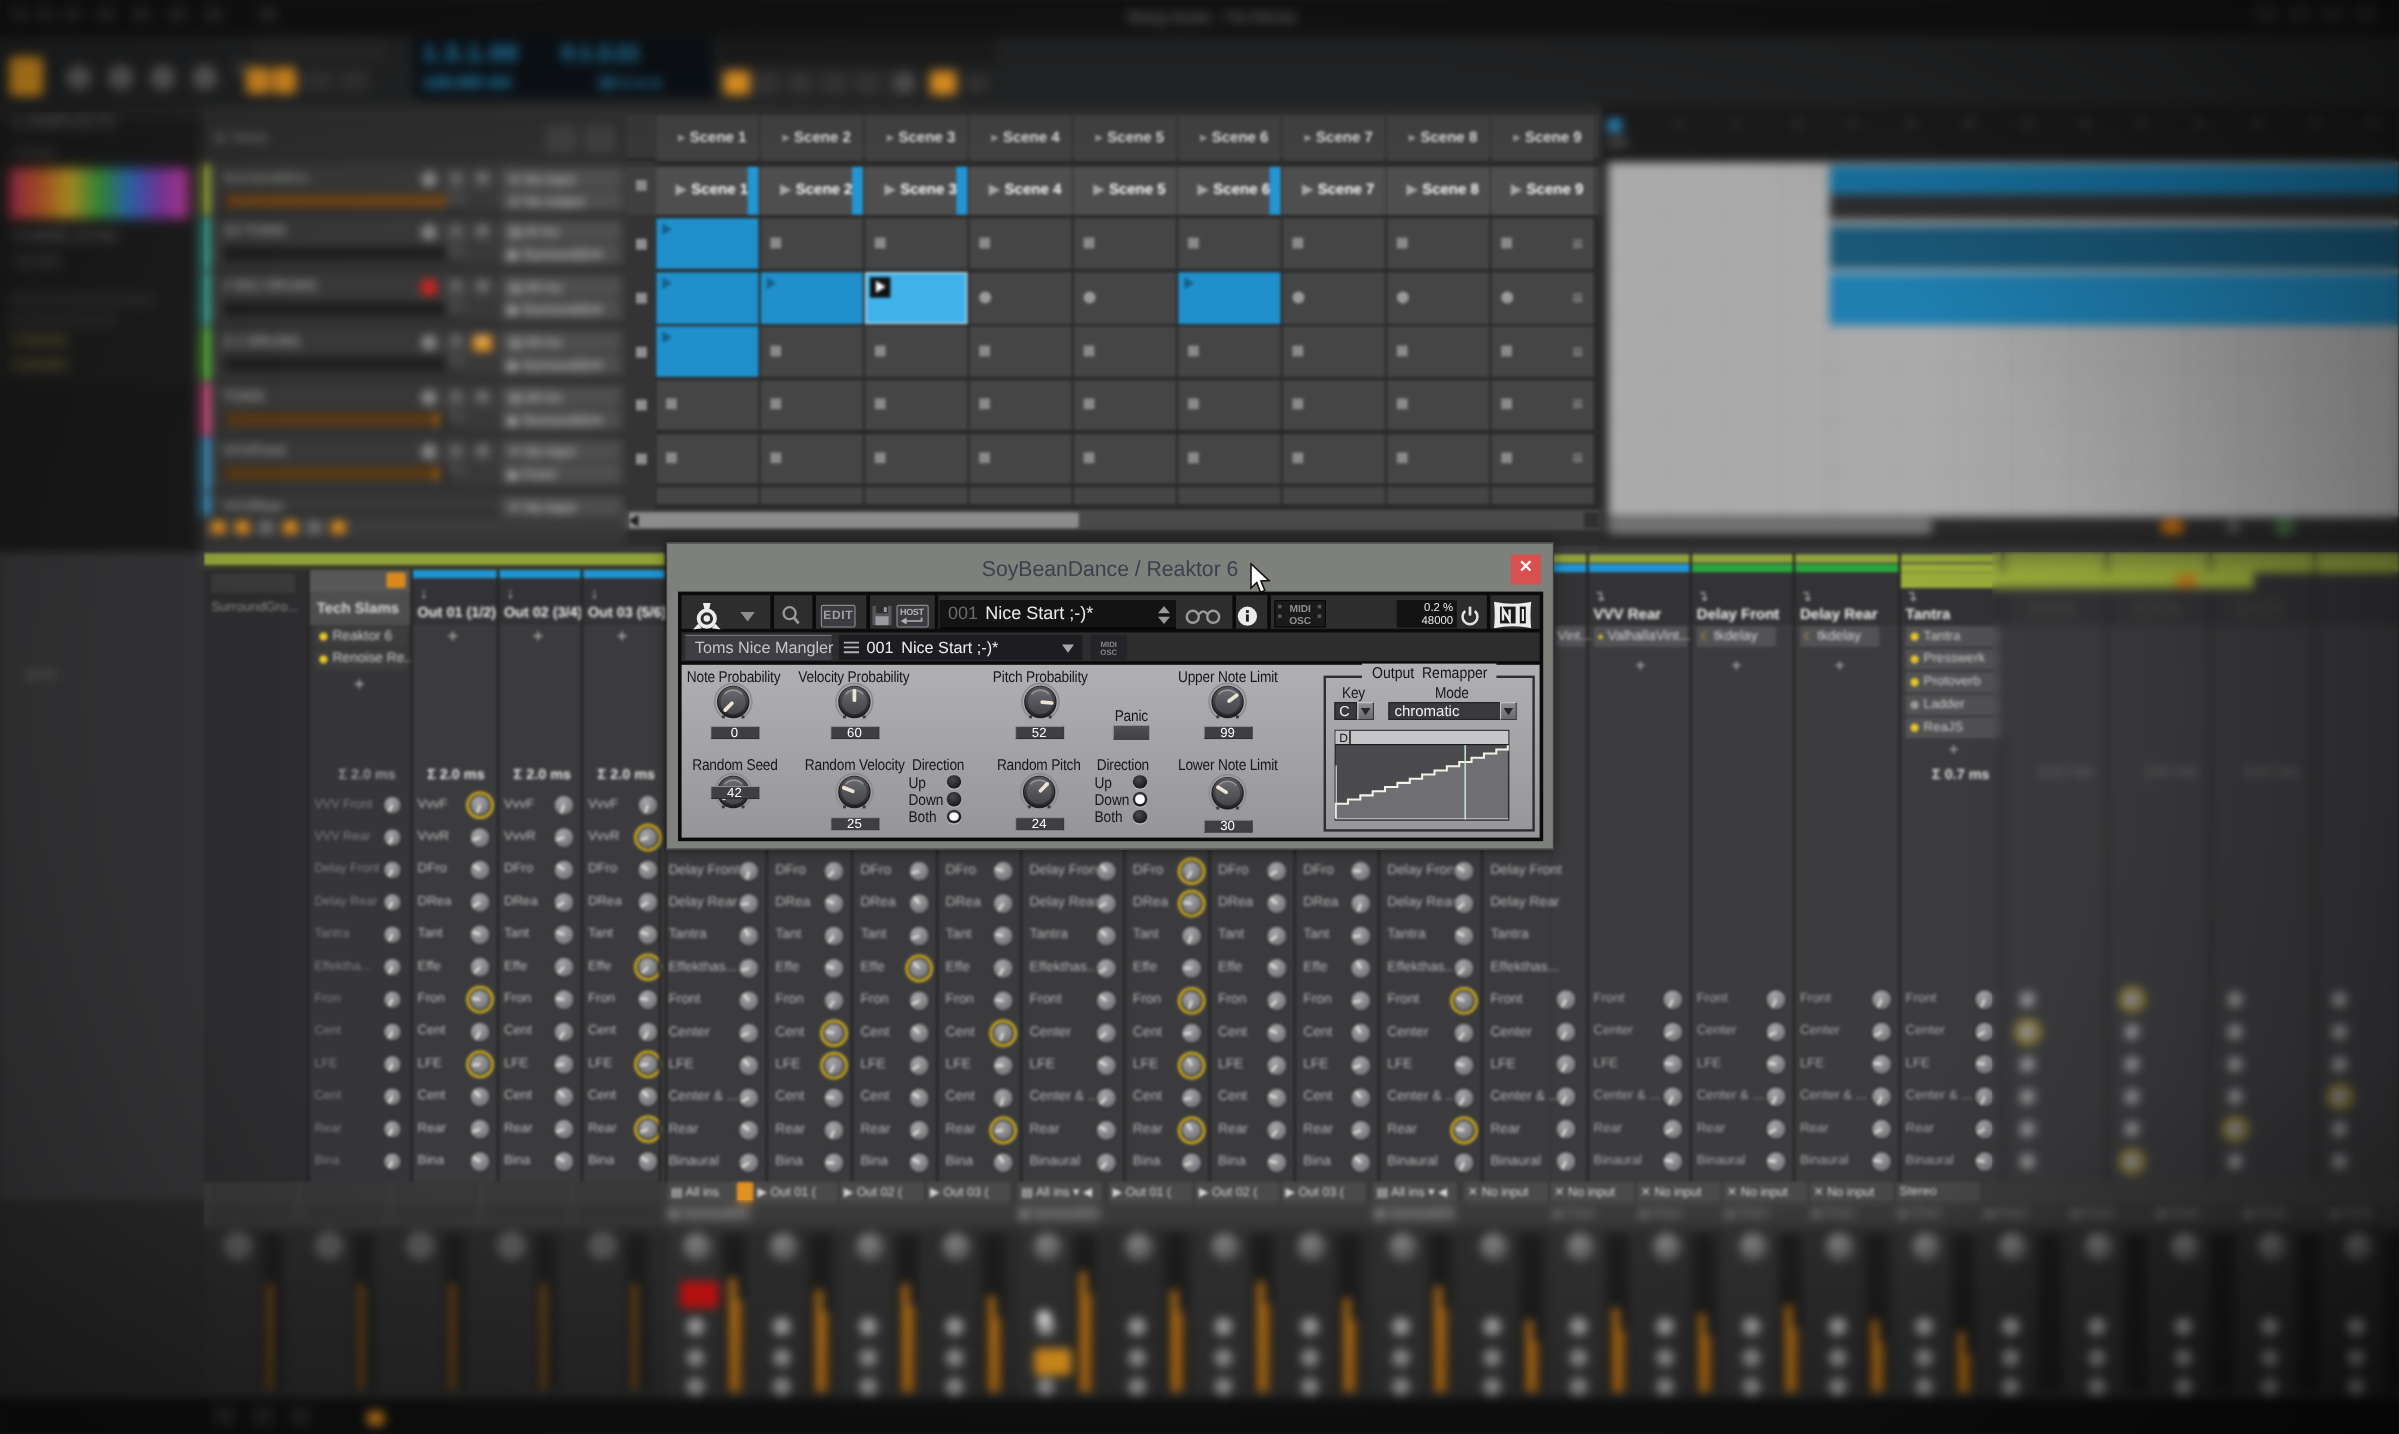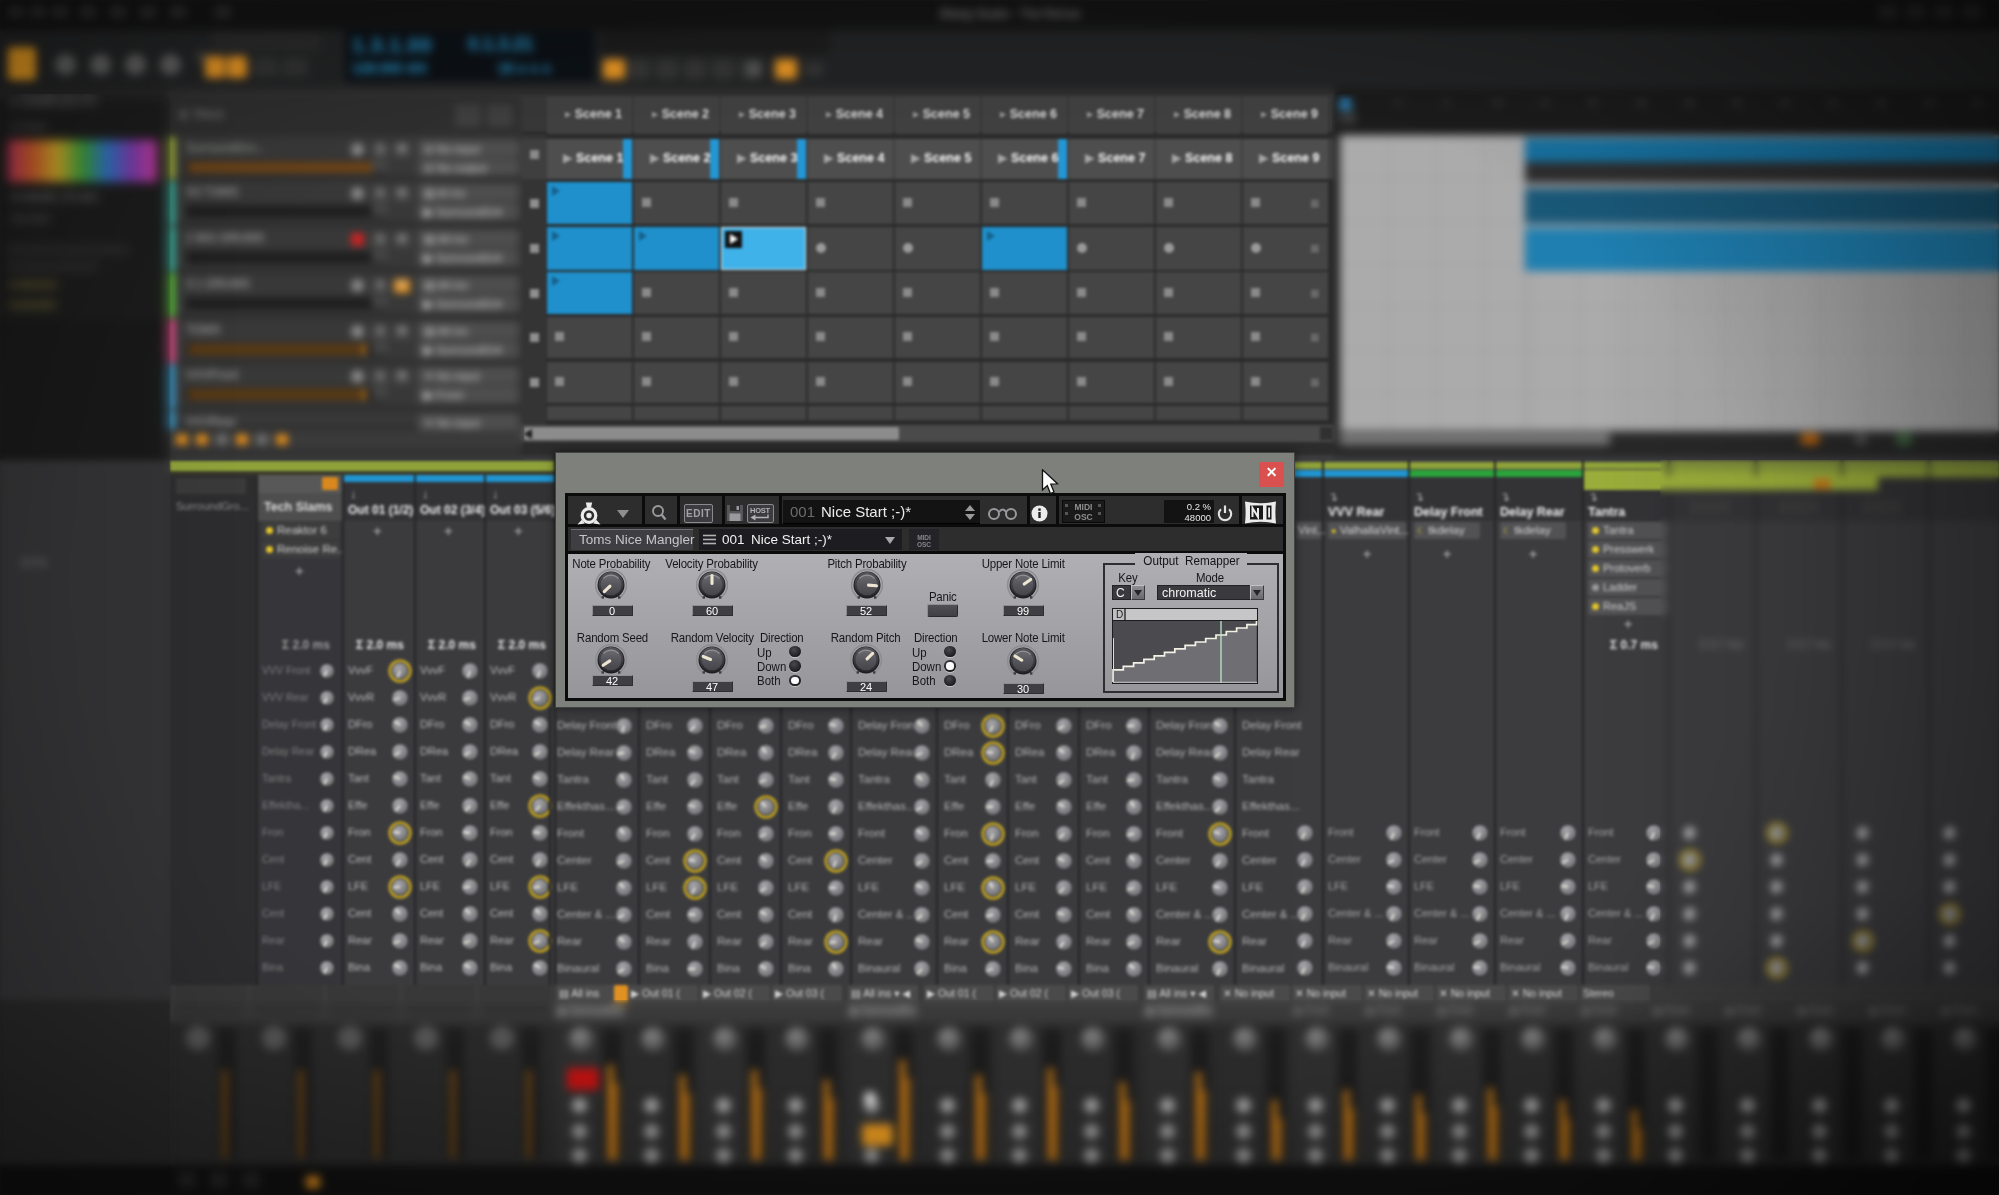--- a/index.html
+++ b/index.html
@@ -1708,20 +1708,23 @@
 </div>
     </div>
 <div class="a" style="left:0;top:0;width:1999px;height:94px;backdrop-filter:blur(4.5px);"></div>
 <div class="a" style="left:0;top:94px;width:524px;height:366px;backdrop-filter:blur(3.6px);"></div>
 <div class="a" style="left:0;top:94px;width:170px;height:1101px;backdrop-filter:blur(3.6px);"></div>
 <div class="a" style="left:1332px;top:94px;width:667px;height:366px;backdrop-filter:blur(4px);"></div>
 <div class="a" style="left:1660px;top:460px;width:339px;height:540px;backdrop-filter:blur(3.8px);"></div>
 <div class="a" style="left:170px;top:1000px;width:1829px;height:195px;backdrop-filter:blur(4.2px);"></div>
 <div id="vig"></div>
 <div class="a" style="left:555px;top:452px;width:740px;height:256px;background:#7d807b;border:1px solid #424242;box-shadow:0 0 10px rgba(0,0,0,0.5);"></div>
+<div class="a" style="left:556px;top:464px;">
+      <div style="width:738px;text-align:center;font-size:18px;color:#3a414c;"><span style="display:inline-block;transform:scaleX(0.98);">SoyBeanDance / Reaktor 6</span></div>
+    </div>
 <div class="a" style="left:1259px;top:462px;width:25px;height:25px;background:#d9504e;border-radius:1px;"></div>
 <div class="a" style="left:1259px;top:464px;">
       <div style="width:25px;text-align:center;color:#fff;font-size:14px;font-weight:bold;">✕</div>
     </div>
 <div class="a" style="left:565px;top:493px;width:721px;height:208px;background:#0b0b0b;"></div>
 <div class="a" style="left:568px;top:496px;width:715px;height:28px;background:#2d2d2d;"></div>
 <svg class="a" style="left:575px;top:500px;" width="28" height="28" viewBox="0 0 28 28">
 <circle cx="14" cy="15.5" r="6.8" fill="none" stroke="#ececec" stroke-width="3.2"></circle>
 <circle cx="14" cy="15.5" r="2.7" fill="#ececec"></circle>
 <polygon points="10.8,2.5 17.2,2.5 16,7.5 12,7.5" fill="#ececec"></polygon>
@@ -1912,22 +1915,22 @@
 <svg class="a" style="left:1005px;top:643px;" width="36" height="36" viewBox="0 0 36 36">
 <circle cx="18" cy="18" r="15.4" fill="none" stroke="#8d8d92" stroke-width="1.5" stroke-dasharray="80.5 16.3" transform="rotate(122 18 18)"></circle>
 <rect x="8.6" y="29.2" width="2.4" height="2.4" fill="#3c3c40"></rect>
       <rect x="25" y="29.2" width="2.4" height="2.4" fill="#3c3c40"></rect>
 <circle cx="18" cy="18" r="13.5" fill="#1e1e22"></circle>
 <circle cx="18" cy="17.5" r="12.5" fill="url(#kb)"></circle>
 <circle cx="18" cy="17.8" r="10.4" fill="url(#kf)"></circle>
 <path d="M10.5,11.5 A10 10 0 0 1 25.5,11.5" fill="none" stroke="rgba(255,255,255,0.28)" stroke-width="1.3"></path>
 <line x1="16.73" y1="17.21" x2="9.94" y2="12.97" stroke="#ece5d2" stroke-width="3.1" stroke-linecap="round"></line>
 </svg>
-<div class="a vb" style="left:591.5px;top:675px;width:41px;height:11px;">42</div>
-<div class="a vb" style="left:691.5px;top:681px;width:41px;height:11px;">47</div>
+<div class="a vb" style="left:591.5px;top:655px;width:41px;height:11px;">42</div>
+<div class="a vb" style="left:691.5px;top:681px;width:41px;height:11px;">25</div>
 <div class="a vb" style="left:845.5px;top:681px;width:41px;height:11px;">24</div>
 <div class="a vb" style="left:1002.5px;top:683px;width:41px;height:11px;">30</div>
 <div class="a" style="left:757px;top:645px;color:#17171a;font-size:13px;"><span style="display:inline-block;transform:scaleX(0.88);transform-origin:left;">Up</span></div>
 <div class="a" style="left:757px;top:659px;color:#17171a;font-size:13px;"><span style="display:inline-block;transform:scaleX(0.88);transform-origin:left;">Down</span></div>
 <div class="a" style="left:757px;top:673px;color:#17171a;font-size:13px;"><span style="display:inline-block;transform:scaleX(0.88);transform-origin:left;">Both</span></div>
 <div class="a" style="left:789.3px;top:646.0px;width:11.4px;height:11.4px;border-radius:50%;background:radial-gradient(circle at 42% 35%,#4a4a4e,#1a1a1e 75%);box-shadow:0 1px 0 rgba(255,255,255,0.4);"></div>
 <div class="a" style="left:789.3px;top:660.3px;width:11.4px;height:11.4px;border-radius:50%;background:radial-gradient(circle at 42% 35%,#4a4a4e,#1a1a1e 75%);box-shadow:0 1px 0 rgba(255,255,255,0.4);"></div>
 <div class="a" style="left:789.3px;top:674.5999999999999px;width:11.4px;height:11.4px;border-radius:50%;background:radial-gradient(circle at 42% 35%,#4a4a4e,#1a1a1e 75%);box-shadow:0 1px 0 rgba(255,255,255,0.4);"></div>
 <div class="a" style="left:791.4px;top:676.6999999999999px;width:7.2px;height:7.2px;border-radius:50%;background:#fcfcfc;"></div>
 <div class="a" style="left:912px;top:645px;color:#17171a;font-size:13px;"><span style="display:inline-block;transform:scaleX(0.88);transform-origin:left;">Up</span></div>

